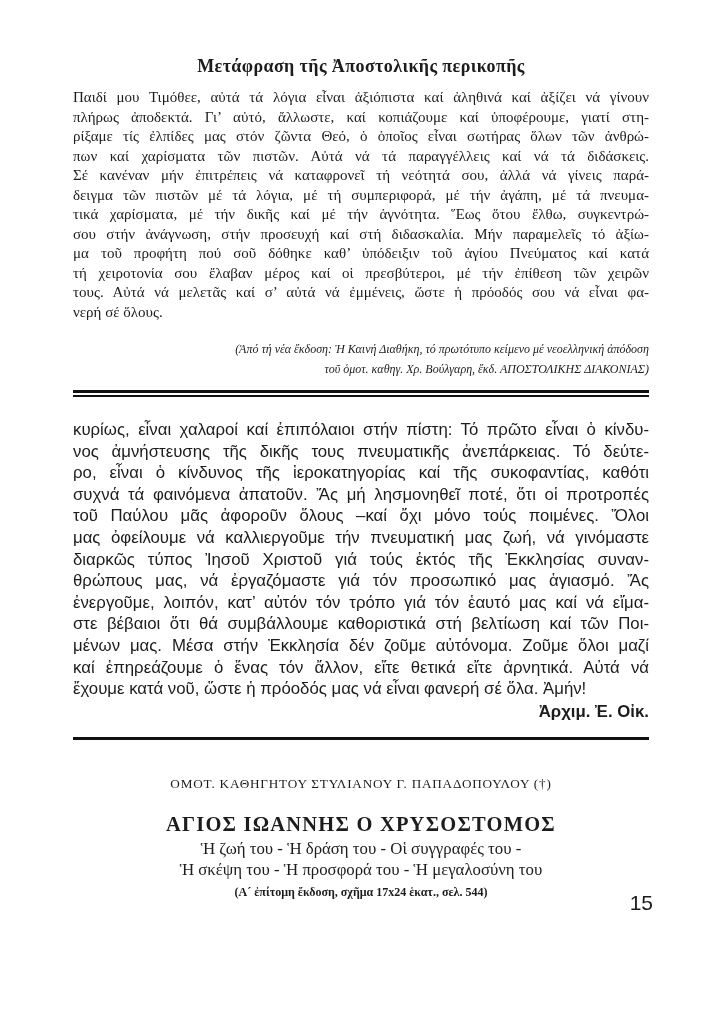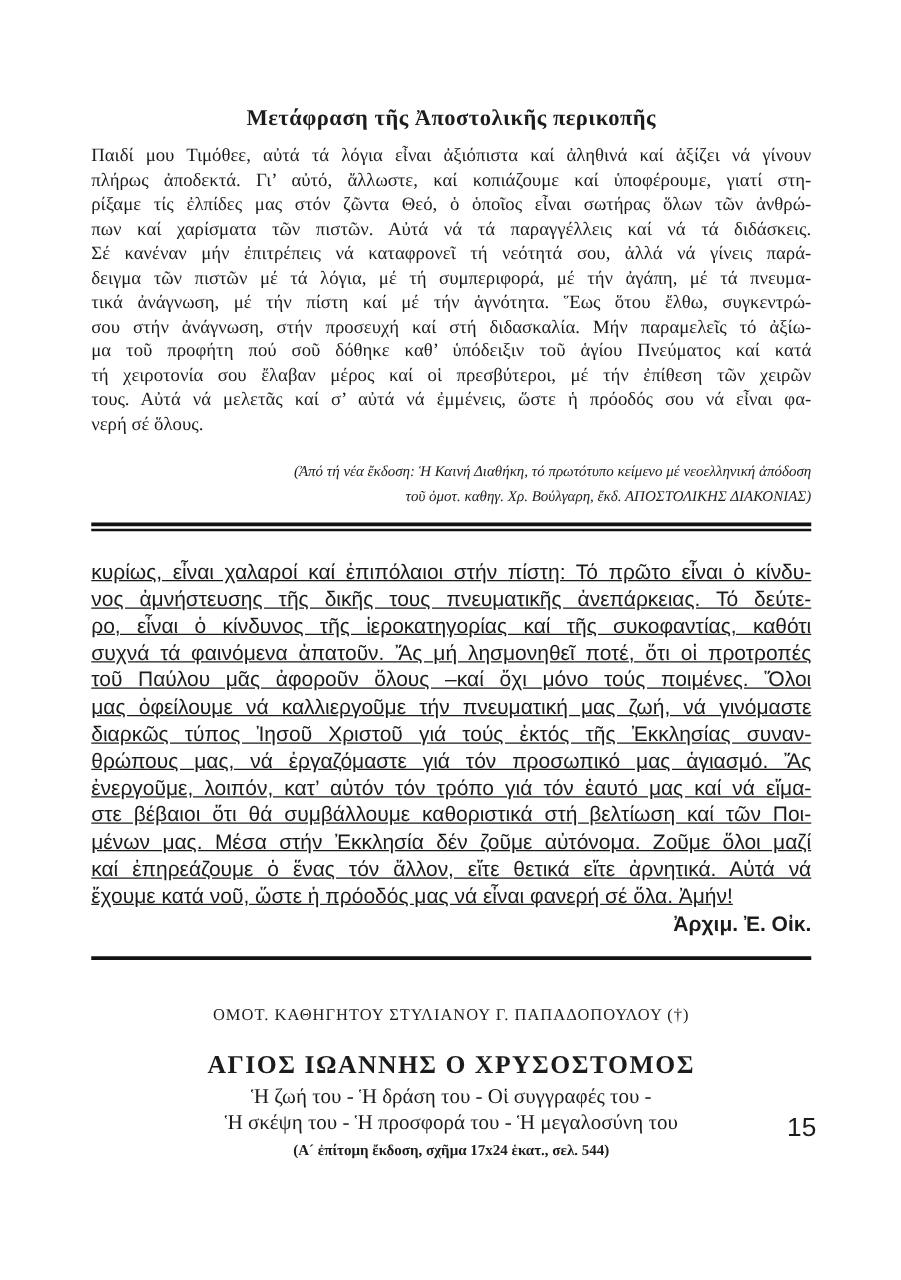--- a/index.html
+++ b/index.html
@@ -13,21 +13,21 @@
     overflow: hidden;
     font-family: "Liberation Serif", serif;
   }
   .content {
     position: absolute;
     left: 73px;
     top: 0;
     width: 576px;
   }
   .doc-title {
-    margin-top: 84px;
+    margin-top: 56px;
     text-align: center;
     font-family: "Liberation Serif", serif;
     font-size: 18px;
     line-height: 20px;
     font-weight: bold;
     letter-spacing: 0.4px;
   }
   .para1 {
     margin-top: 12px;
     font-family: Liberation Serif, serif;
@@ -48,21 +48,20 @@
     margin-top: 11px;
     height: 2px;
     border-top: 3px solid #111;
     border-bottom: 2px solid #111;
   }
   .para2 {
     margin-top: 22px;
     font-family: "Liberation Sans", sans-serif;
     font-size: 16.8px;
     line-height: 21.6px;
-    text-decoration: underline;
   }
   .signature {
     margin-top: 1px;
     text-align: right;
     font-family: "Liberation Sans", sans-serif;
     font-size: 16.8px;
     line-height: 21.6px;
     font-weight: bold;
   }
   .rule-single {
@@ -110,21 +109,21 @@
 
     <div class="doc-title">Μετάφραση τῆς Ἀποστολικῆς περικοπῆς</div>
 
     <div class="para1">
         <div class="tline">Παιδί μου Τιμόθεε, αὐτά τά λόγια εἶναι ἀξιόπιστα καί ἀληθινά καί ἀξίζει νά γίνουν</div>
         <div class="tline">πλήρως ἀποδεκτά. Γι’ αὐτό, ἄλλωστε, καί κοπιάζουμε καί ὑποφέρουμε, γιατί στη-</div>
         <div class="tline">ρίξαμε τίς ἐλπίδες μας στόν ζῶντα Θεό, ὁ ὁποῖος εἶναι σωτήρας ὅλων τῶν ἀνθρώ-</div>
         <div class="tline">πων καί χαρίσματα τῶν πιστῶν. Αὐτά νά τά παραγγέλλεις καί νά τά διδάσκεις.</div>
         <div class="tline">Σέ κανέναν μήν ἐπιτρέπεις νά καταφρονεῖ τή νεότητά σου, ἀλλά νά γίνεις παρά-</div>
         <div class="tline">δειγμα τῶν πιστῶν μέ τά λόγια, μέ τή συμπεριφορά, μέ τήν ἀγάπη, μέ τά πνευμα-</div>
-        <div class="tline">τικά ἀνάγνωση, μέ τήν πίστη καί μέ τήν ἁγνότητα. Ἕως ὅτου ἔλθω, συγκεντρώ-</div>
+        <div class="tline">τικά χαρίσματα, μέ τήν δικῆς καί μέ τήν ἁγνότητα. Ἕως ὅτου ἔλθω, συγκεντρώ-</div>
         <div class="tline">σου στήν ἀνάγνωση, στήν προσευχή καί στή διδασκαλία. Μήν παραμελεῖς τό ἀξίω-</div>
         <div class="tline">μα τοῦ προφήτη πού σοῦ δόθηκε καθ’ ὑπόδειξιν τοῦ ἁγίου Πνεύματος καί κατά</div>
         <div class="tline">τή χειροτονία σου ἔλαβαν μέρος καί οἱ πρεσβύτεροι, μέ τήν ἐπίθεση τῶν χειρῶν</div>
         <div class="tline">τους. Αὐτά νά μελετᾶς καί σ’ αὐτά νά ἐμμένεις, ὥστε ἡ πρόοδός σου νά εἶναι φα-</div>
         <div class="tline tlast">νερή σέ ὅλους.</div>
       </div>
 
     <div class="credit">
         <div class="tline">(Ἀπό τή νέα ἔκδοση: Ἡ Καινή Διαθήκη, τό πρωτότυπο κείμενο μέ νεοελληνική ἀπόδοση</div>
         <div class="tline tlast">τοῦ ὁμοτ. καθηγ. Χρ. Βούλγαρη, ἔκδ. ΑΠΟΣΤΟΛΙΚΗΣ ΔΙΑΚΟΝΙΑΣ)</div>

